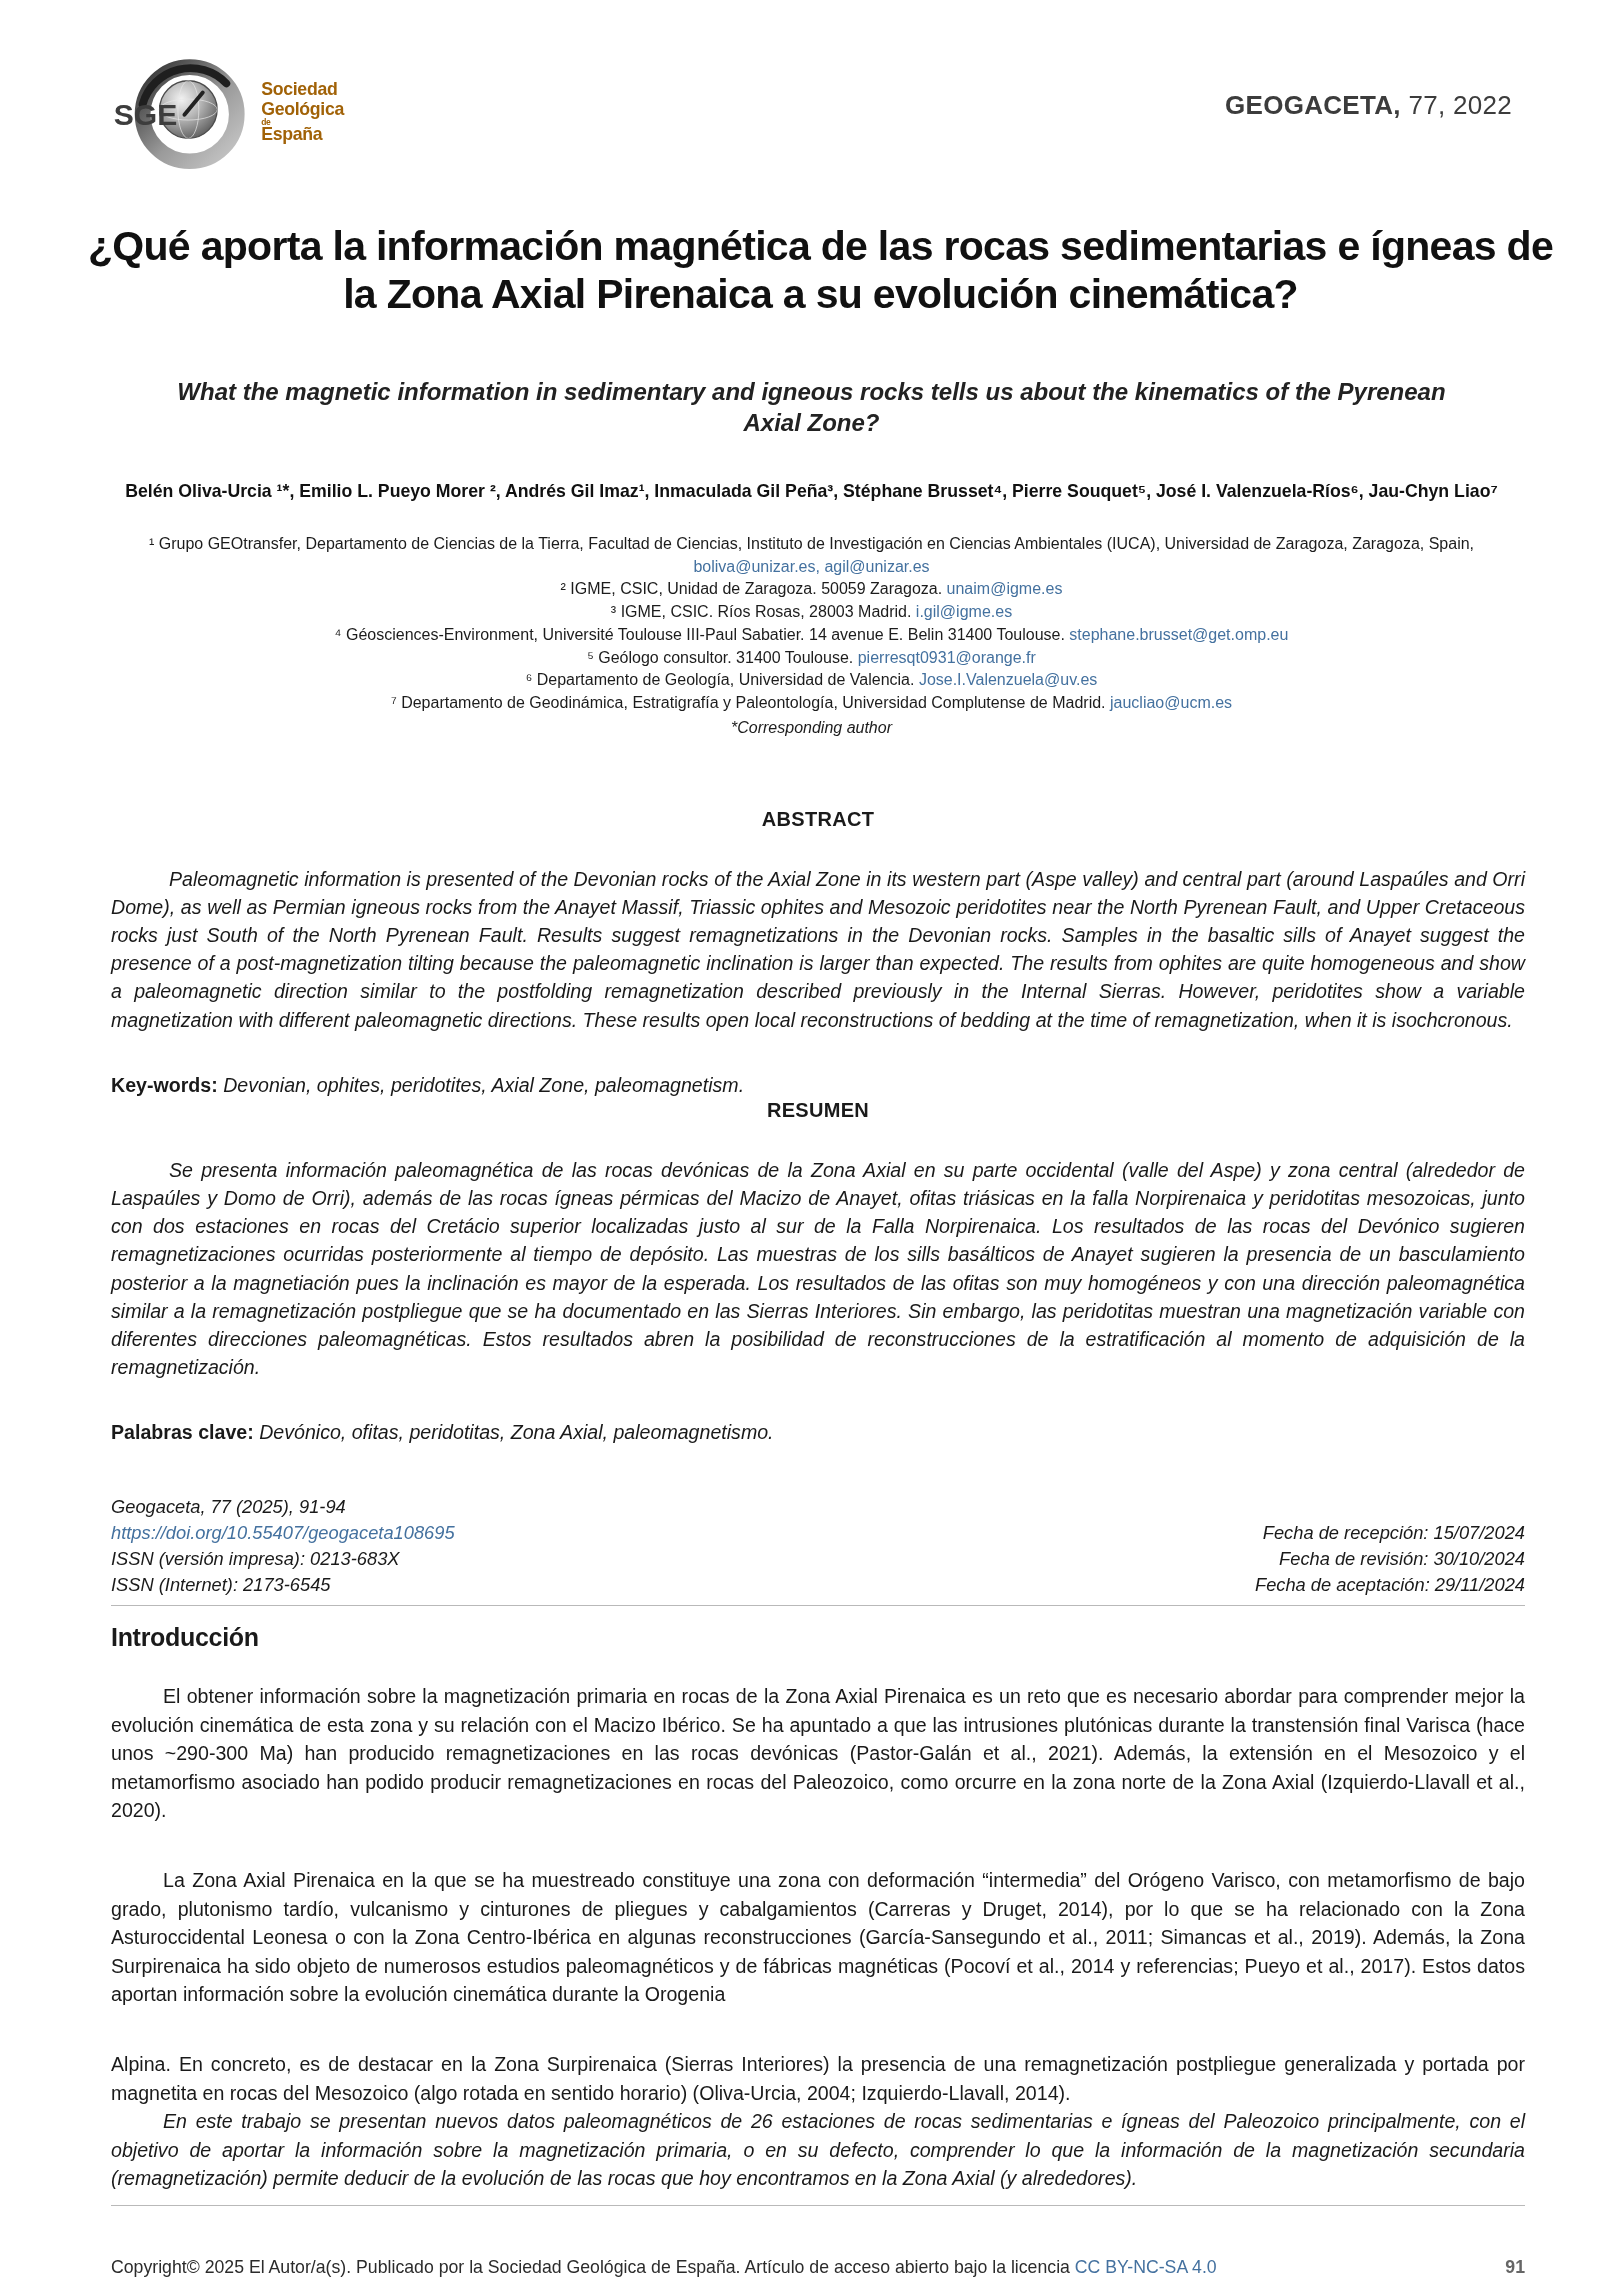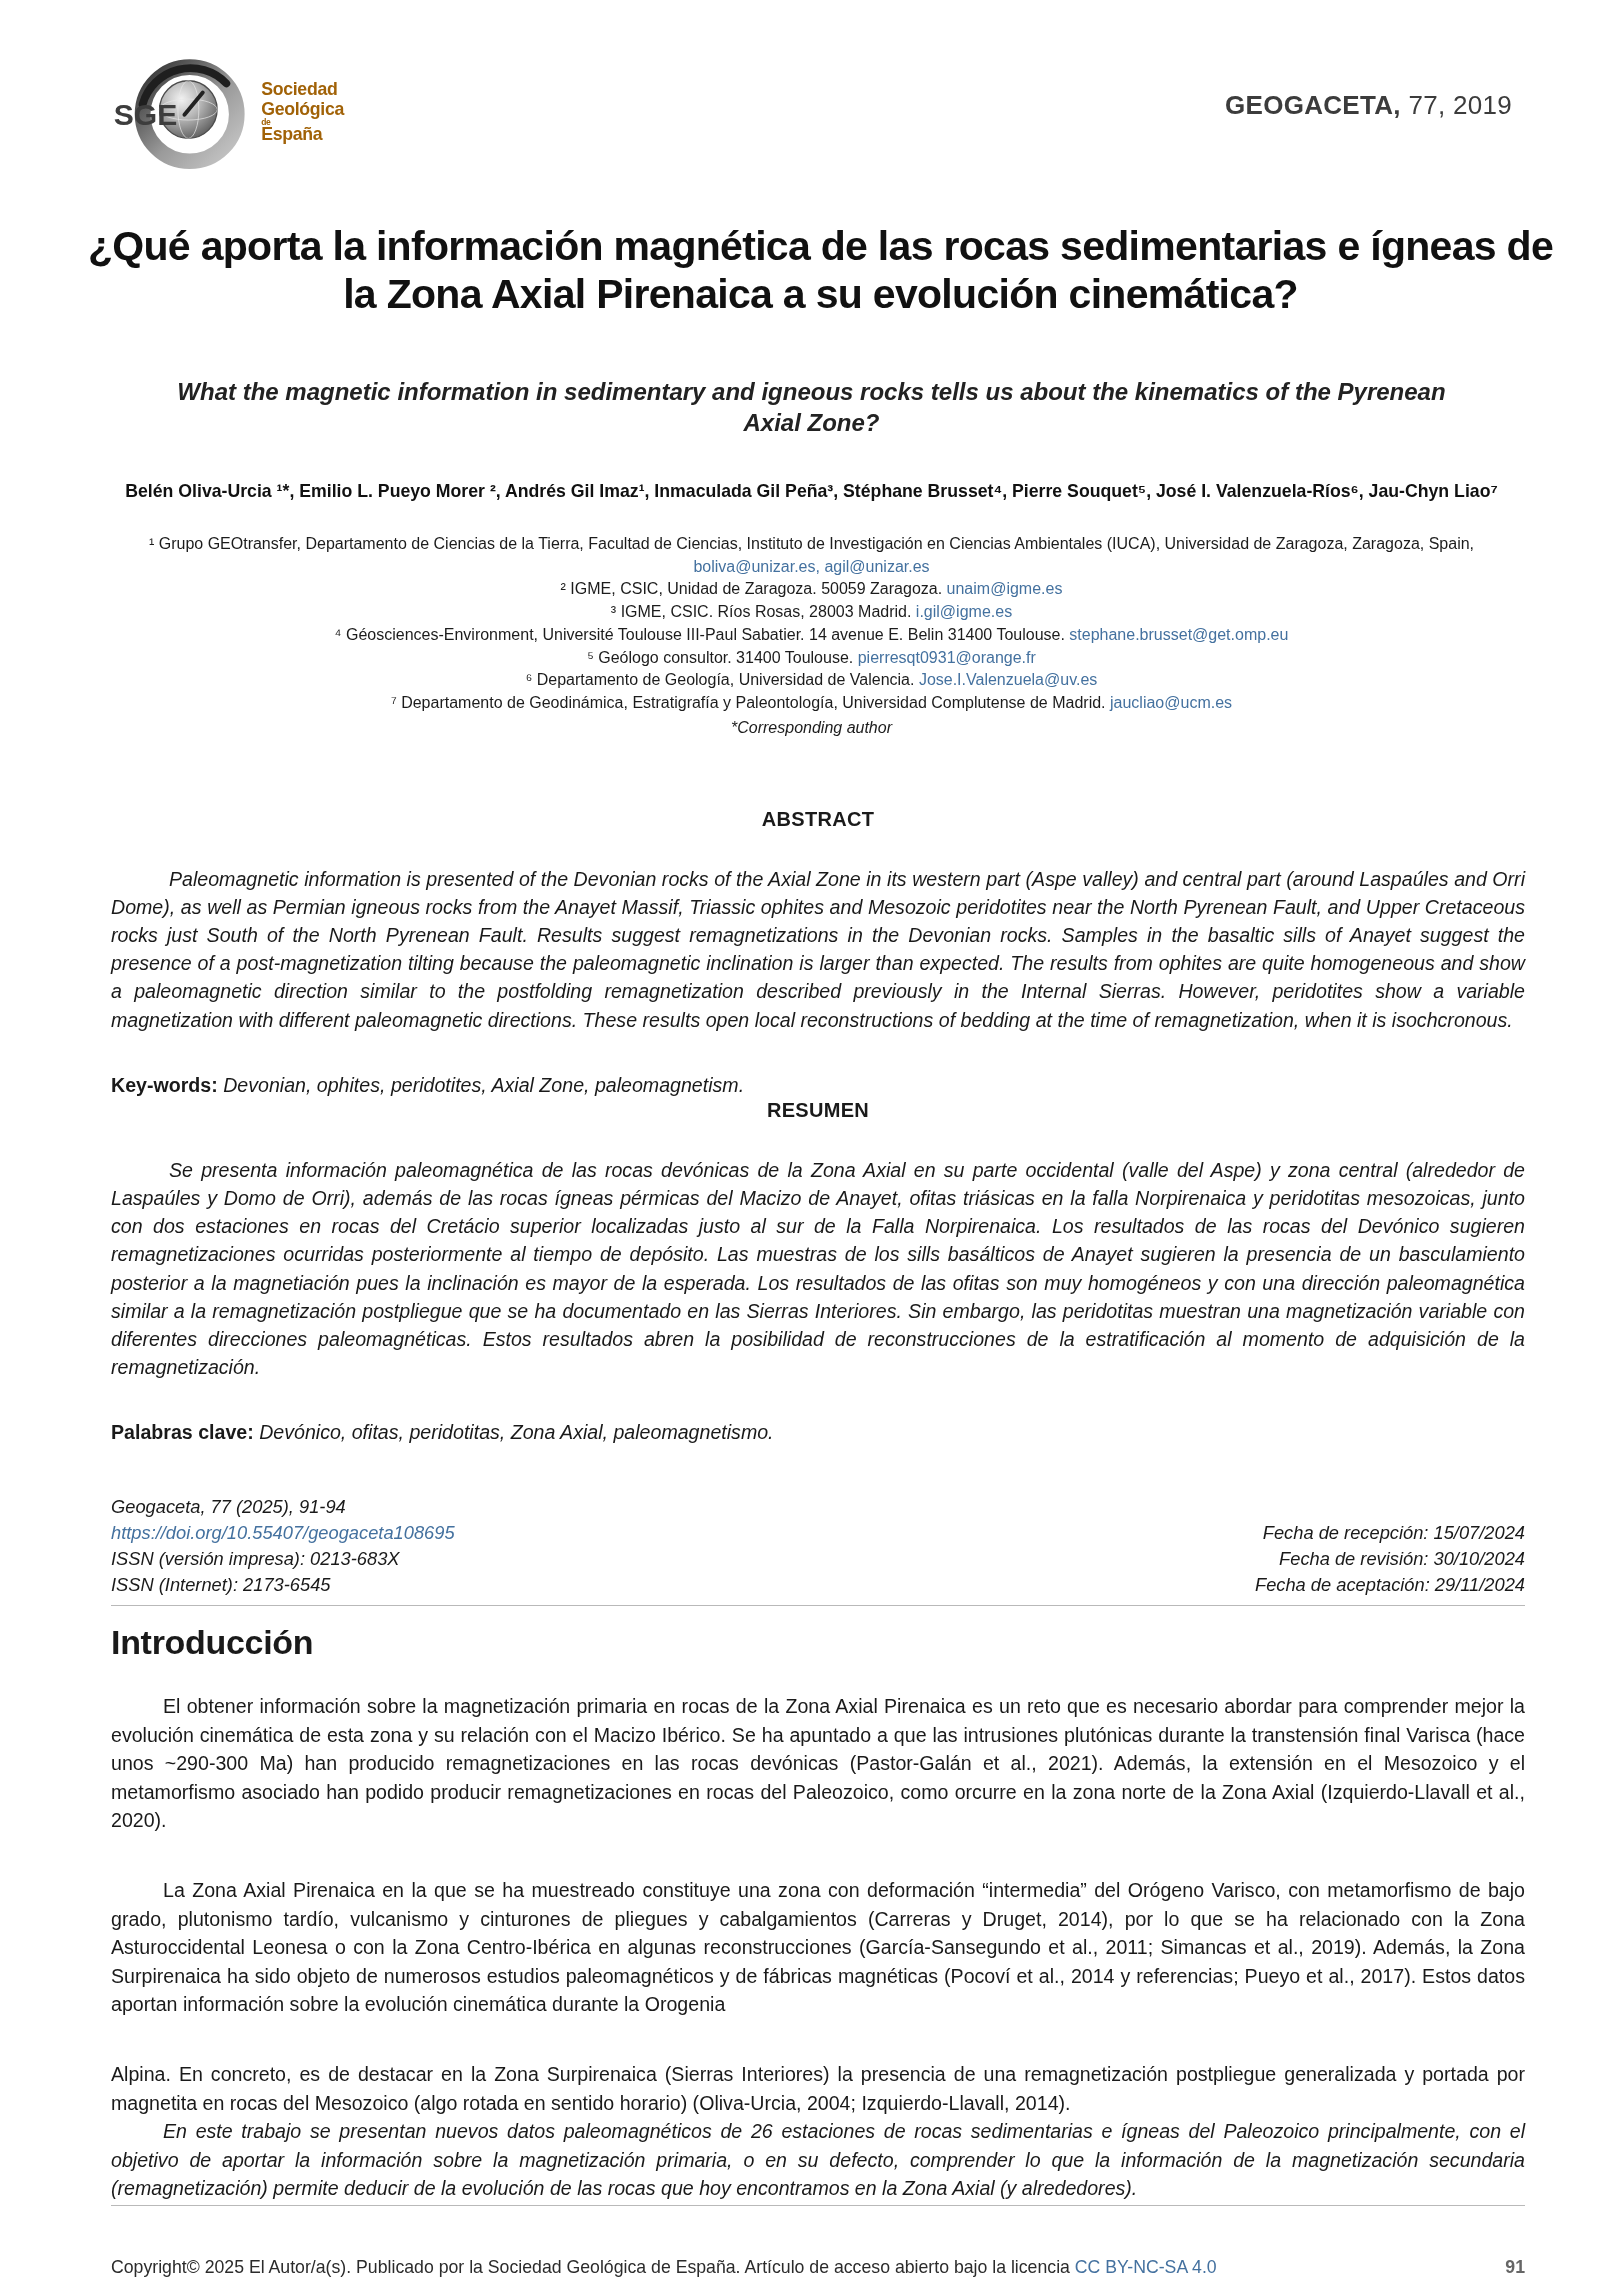--- a/index.html
+++ b/index.html
@@ -46,21 +46,21 @@
   .meta-left{ font-style:italic; font-size:18.3px; line-height:1.42; }
   .meta-left a{ color:var(--link); text-decoration:none; }
   .meta-right{ font-style:italic; font-size:18.3px; line-height:1.42; text-align:right; }
 
   .rule{ position:absolute; left:111px; right:98px; height:0; border-top:1.3px solid #b9b9b9; }
   .rule.top-intro{ top:1605px; }
   .rule.footer-rule{ top:2205px; }
 
   
   .intro{ position:absolute; top:1623px; left:111px; right:98px; }
-  .intro-head{ font-size:34px; font-weight:bold; margin-bottom:30px; letter-spacing:-0.3px; }
+  .intro-head{ font-size:25px; font-weight:bold; margin-bottom:30px; letter-spacing:-0.3px; }
   .intro-cols{ display:flex; gap:41px;flex-direction:column; }
   .intro-col{ flex:1 1 0; font-size:19.6px; line-height:1.46; text-align:justify; hyphens:auto; }
   .intro-col p{ text-indent:52px; }
   .intro-col p.noindent{ text-indent:0; }
   .intro-col p + p{ margin-top:0;font-style:italic; }
 
   
   .footer{ position:absolute; top:2218px; left:111px; right:98px; display:flex; justify-content:space-between; align-items:baseline;
            font-size:17.7px; color:#2b2b2b; }
   .footer a{ color:var(--link); text-decoration:none; }
@@ -95,21 +95,21 @@
         <text x="4" y="112" font-family="Liberation Sans, sans-serif" font-size="46" font-weight="bold" fill="#3d3d3d">SGE</text>
       </svg>
       <div class="logo-text">
         <span>Sociedad</span><br>
         <span>Geológica</span>
         <span class="de">de</span>
         <span>España</span>
       </div>
     </div>
     <div class="journal-ref">
-      <span class="jname">GEOGACETA,</span><span class="jissue"> 77, 2019</span>
+      <span class="jname">GEOGACETA,</span><span class="jissue"> 77, 2022</span>
     </div>
   </header>
 
   <h1 class="title-es">¿Qué aporta la información magnética de las rocas sedimentarias e ígneas de la Zona Axial Pirenaica a su evolución cinemática?</h1>
   <h2 class="title-en">What the magnetic information in sedimentary and igneous rocks tells us about the kinematics of the Pyrenean Axial Zone?</h2>
 
   <div class="authors">Belén Oliva-Urcia ¹*, Emilio L. Pueyo Morer ², Andrés Gil Imaz¹, Inmaculada Gil Peña³, Stéphane Brusset⁴, Pierre Souquet⁵, José I. Valenzuela-Ríos⁶, Jau-Chyn Liao⁷</div>
 
   <div class="affs">
     <div class="aff">

